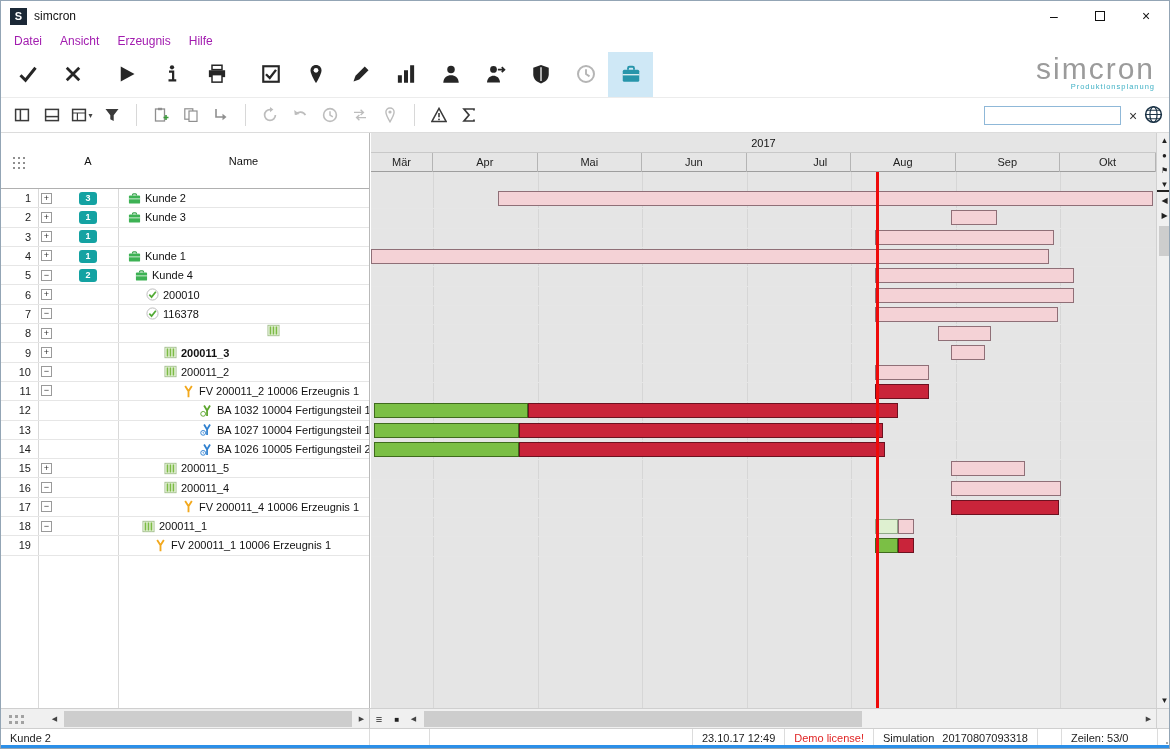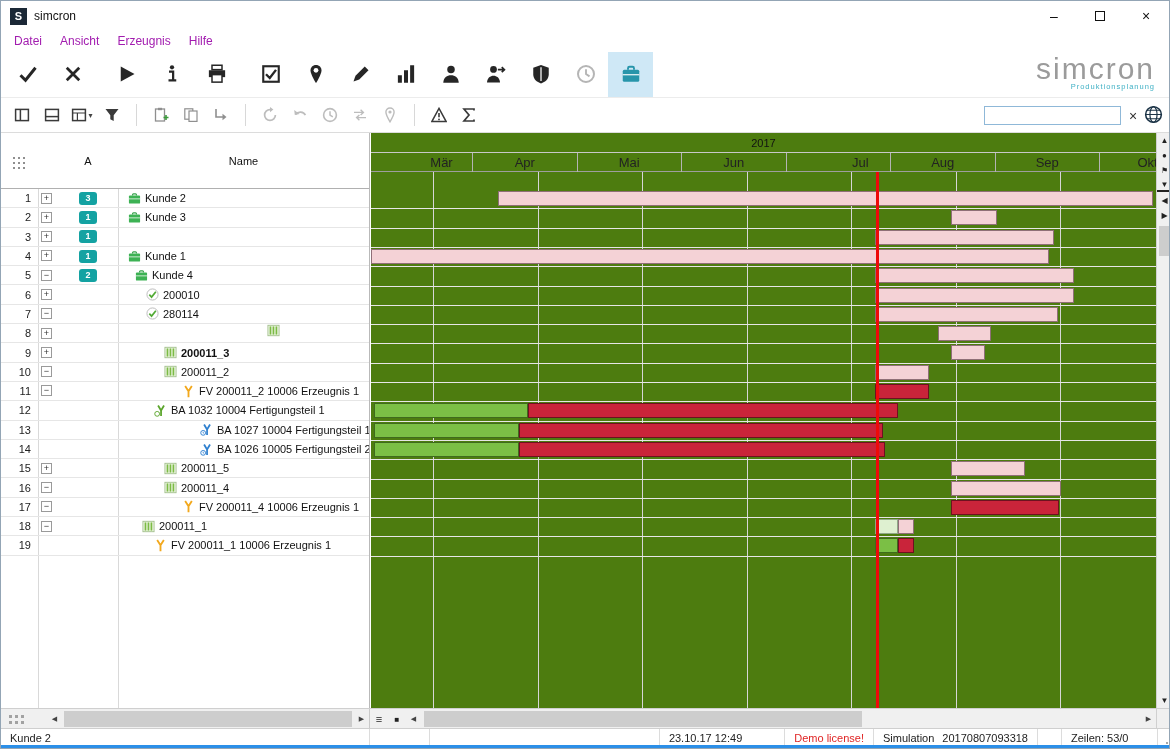--- a/index.html
+++ b/index.html
@@ -59,24 +59,24 @@
   .tree-row { position:relative; height:19.3px; border-bottom:1px solid #e6e6e6; }
   .row-num { position:absolute; left:0; top:0; width:30px; height:100%; text-align:right; font-size:11px; color:#222; display:flex; align-items:center; justify-content:flex-end; }
   .expander { position:absolute; left:40px; top:3.5px; width:11px; height:11px; border:1px solid #9a9a9a; background:#fff; font-size:9px; line-height:9px; text-align:center; color:#333; }
   .badge { position:absolute; left:78px; top:2.8px; width:18px; height:13px; background:#14a2a2; border-radius:3px; color:#fff; font-size:9px; font-weight:bold; text-align:center; line-height:13px; }
   .tree-name { position:absolute; left:117px; top:0; right:0; height:100%; display:flex; align-items:center; gap:4px; overflow:hidden; }
   .tree-icon { width:13px; height:13px; flex:none; }
   .tree-icon svg { width:13px; height:13px; display:block; }
   .name-label { font-size:11px; white-space:nowrap; color:#111; }
 
   
-  .gantt-panel { position:absolute; left:370px; top:0; width:785px; height:575px; background:#4d7c0f; overflow:hidden; }
+  .gantt-panel { position:absolute; left:370px; top:0; width:785px; height:575px; background:#e5e5e5; overflow:hidden; }
   .gantt-year { position:absolute; top:0; left:0; right:0; height:20px; border-bottom:1px solid #c8c8c8; text-align:center; line-height:20px; font-size:11px; color:#111; }
   .gantt-months { position:absolute; top:20px; left:0; right:0; height:19px; border-bottom:1px solid #9e9e9e; }
-  .month-cell { position:absolute; top:0; height:19px; border-right:1px solid #b4b4b4; text-align:center; line-height:19px; font-size:13px; color:#222;margin-left:40px; }
+  .month-cell { position:absolute; top:0; height:19px; border-right:1px solid #b4b4b4; text-align:center; line-height:19px; font-size:11px; color:#222; }
   .gantt-body { position:absolute; inset:0; }
   .grid-v { position:absolute; top:39px; bottom:0; width:1px; background:#d6d6d6; }
   .gantt-row-line { position:absolute; left:0; right:0; height:1px; background:#e6e6e6; }
   .gantt-bar { position:absolute; height:15px; border:1px solid; }
   .now-line { position:absolute; top:39px; bottom:0; width:3px; }
 
   
   .vstrip { position:absolute; left:1155px; top:0; width:15px; height:575px; background:#f0f0f0; border-left:1px solid #d0d0d0; display:flex; flex-direction:column; }
   .vs-btn { width:15px; height:15px; display:flex; align-items:center; justify-content:center; font-size:8px; color:#222; }
   .vs-btn.underline { border-bottom:2px solid #222; height:14px; margin-bottom:1px; }
@@ -99,21 +99,21 @@
   .rh-btn:nth-child(2) { font-size:8px; }
   .hs-corner { width:15px; height:20px; background:#f0f0f0; border-left:1px solid #d0d0d0; }
 
   
   .statusbar { position:absolute; top:727px; left:0; width:1170px; height:19px; background:#fff; border-top:1px solid #cfcfcf; display:flex; align-items:stretch; font-size:11px; color:#222; }
   .sb-cell { display:flex; align-items:center; padding:0 9px; white-space:nowrap; }
   .sb-selection { width:369px; border-right:1px solid #dcdcdc; }
   .sb-empty1 { width:60px; border-right:1px solid #dcdcdc; }
   .sb-fill { flex:1; }
   .sb-bord { border-left:1px solid #dcdcdc; }
-  .sb-license { color:#e02525;margin-left:33px; }
+  .sb-license { color:#e02525; }
   .simval { margin-left:8px; }
   .sb-spacer { width:24px; border-left:1px solid #dcdcdc; }
   .sb-rows { width:96px; border-left:1px solid #dcdcdc; }
   .sb-corner { width:14px; position:relative; border-left:1px solid #dcdcdc; }
   .sb-corner::before { content:""; position:absolute; right:3px; bottom:3px; width:2px; height:2px; background:#a8a8a8;
      box-shadow:-4px 4px 0 -0px #a8a8a8, 0 4px #a8a8a8, -4px 8px #a8a8a8, 0 8px #a8a8a8, -8px 8px #a8a8a8; }
 
   .accent-strip { position:absolute; left:0; right:0; bottom:0; height:3px; background:#2b8fe8; }
 </style>
 </head>
@@ -420,21 +420,21 @@
           <div class="tree-row">
             <div class="row-num">7</div>
             <div class="expander">−</div>
             <div class="tree-name" style="padding-left: 28px;">
               <span class="tree-icon">
                 <svg viewBox="0 0 14 14">
                   <circle cx="7" cy="7" r="6" fill="#fff" stroke="#b8b8b8"></circle>
                   <path d="M3.6 7.2l2.4 2.6L10.6 4" fill="none" stroke="#52aa35" stroke-width="1.8"></path>
                 </svg>
               </span>
-              <span class="name-label">280114</span>
+              <span class="name-label">116378</span>
             </div>
           </div>
           <div class="tree-row">
             <div class="row-num">8</div>
             <div class="expander">+</div>
             <div class="tree-name" style="padding-left: 60px; flex-direction: column;">
               <span class="tree-icon">
                 <svg viewBox="0 0 14 14">
                   <rect x="1" y="1.4" width="12" height="11.2" fill="#f2f8ea" stroke="#a4c08e"></rect>
                   <rect x="2.8" y="2.6" width="1.9" height="8.8" fill="#7cbb45"></rect>
@@ -482,21 +482,21 @@
               <span class="tree-icon">
                 <svg viewBox="0 0 14 14">
                   <path d="M7 13.2V6.8M7 6.8L3.4 1.2M7 6.8l3.6-5.6" fill="none" stroke="#f2a81d" stroke-width="2"></path>
                 </svg>
               </span>
               <span class="name-label">FV 200011_2 10006 Erzeugnis 1</span>
             </div>
           </div>
           <div class="tree-row">
             <div class="row-num">12</div>
-            <div class="tree-name" style="padding-left: 36px;">
+            <div class="tree-name" style="padding-left: 82px;">
               <span class="tree-icon">
                 <svg viewBox="0 0 14 14">
                   <path d="M7.6 13V7M7.6 7L4.4 1.6M7.6 7l3.2-5.4" fill="none" stroke="#5ba52b" stroke-width="1.9"></path>
                   <circle cx="3.4" cy="10.6" r="2.6" fill="#fff" stroke="#5ba52b" stroke-width="1"></circle>
                 </svg>
               </span>
               <span class="name-label">BA 1032 10004 Fertigungsteil 1</span>
             </div>
           </div>
           <div class="tree-row">

